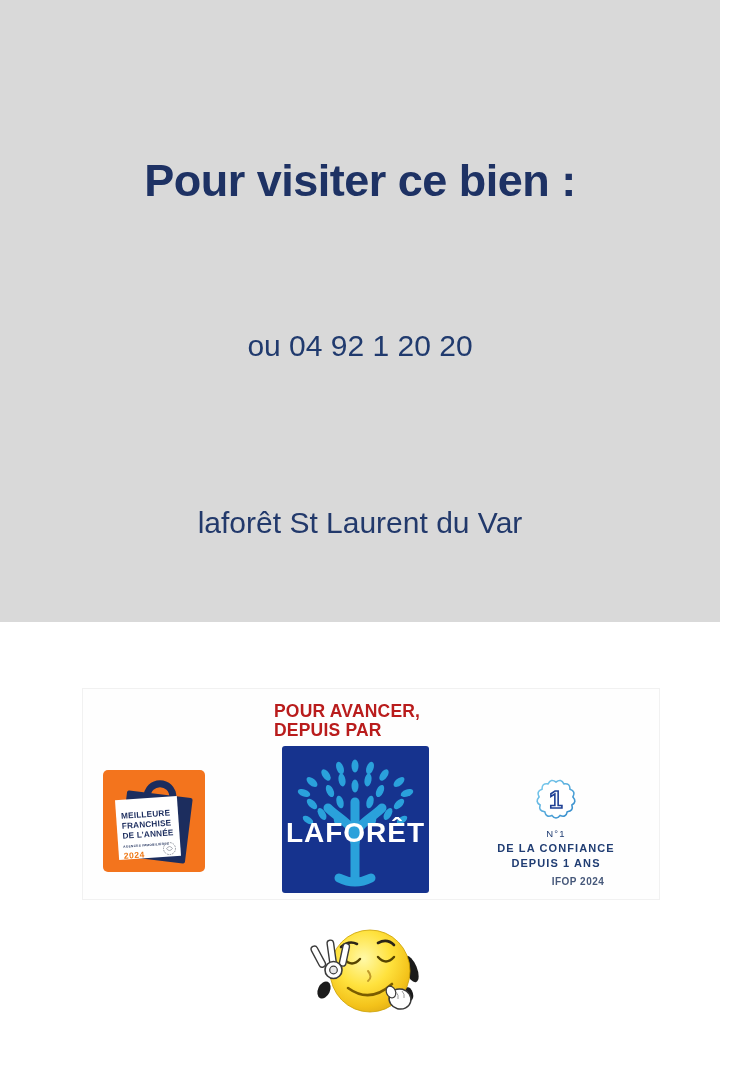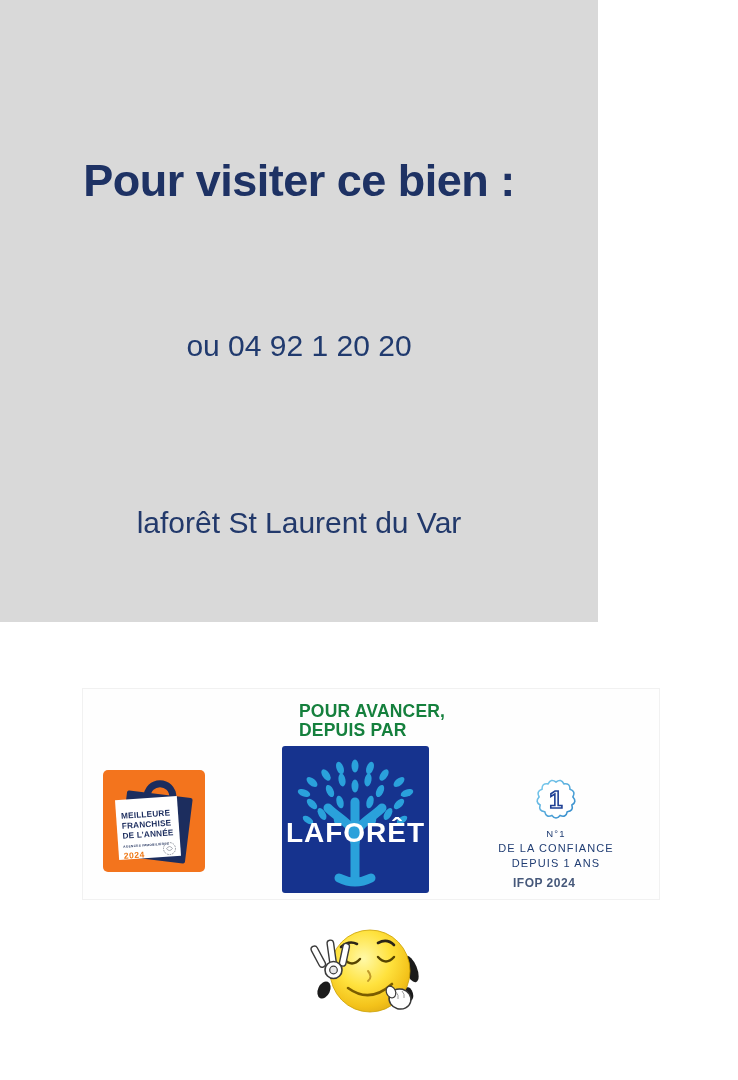--- a/index.html
+++ b/index.html
@@ -1,41 +1,41 @@
 <!DOCTYPE html>
 <html><head>
 <meta charset="utf-8">
 <style>
   html,body { margin:0; padding:0; background:#ffffff; }
   .page {
     position:relative; width:738px; height:1080px; background:#ffffff;
     font-family:"Liberation Sans", sans-serif; overflow:hidden;
   }
   
-  .banner { position:absolute; left:0; top:0; width:598px; height:622px; background:#d9d9d9; }
+  .banner { position:absolute; left:0; top:0; width:720px; height:622px; background:#d9d9d9; }
   .banner > div { position:absolute; left:0; width:100%; text-align:center; line-height:1.1; }
   .banner-title   { top:156px; font-size:45px; font-weight:700; color:#1e3264; letter-spacing:-0.5px; }
   .phone-primary  { top:246px; font-size:45px; font-weight:700; color:#1d4379; letter-spacing:-0.5px; }
   .phone-secondary{ top:329px; font-size:30px; color:#203a6e; }
   .contact-line   { top:450px; font-size:30px; color:#22396b; }
   .agency-line    { top:506px; font-size:30px; color:#22396b; }
 
   
   .logos { position:absolute; left:82px; top:688px; width:578px; height:212px;
            background:#fefefe; border:1px solid #f1f1f1; box-sizing:border-box; }
   .award-svg   { position:absolute; left:20px; top:81px; }
-  .tagline     { position:absolute; left:216px; top:13px; font-size:17.5px; font-weight:700;
-                 color:#15803d; line-height:19px; letter-spacing:0.2px; }
+  .tagline     { position:absolute; left:191px; top:13px; font-size:17.5px; font-weight:700;
+                 color:#b91c1c; line-height:19px; letter-spacing:0.2px; }
   .laforet-svg { position:absolute; left:199px; top:57px; }
   .conf  { position:absolute; left:370px; top:87px; width:206px; text-align:center; color:#203d73; }
   .conf-badge-svg { display:block; margin:0 auto; }
   .conf-n1    { margin-top:6px; font-size:9.5px;  font-weight:400; letter-spacing:1.2px; }
-  .conf-line  { margin-top:3px; font-size:11px;   font-weight:400; letter-spacing:1.1px; }
-  .ifop { position:absolute; left:430px; top:187px; width:130px; text-align:left;
-          font-size:12px; font-weight:600; color:#46587a; letter-spacing:0.5px; }
+  .conf-line  { margin-top:3px; font-size:11px;   font-weight:700; letter-spacing:1.1px; }
+  .ifop { position:absolute; left:430px; top:187px; width:130px; text-align:center;
+          font-size:10px; font-weight:600; color:#46587a; letter-spacing:0.5px; }
 
   
   .smiley-svg { position:absolute; left:308px; top:924px; }
 
   
   text { font-family:"Liberation Sans", sans-serif; }
   .award-line  { font-size:8.2px; font-weight:700; fill:#1c2d5e; letter-spacing:0.2px; }
   .award-sub   { font-size:3.2px; font-weight:700; fill:#2a3a64; letter-spacing:0.3px; }
   .award-year  { font-size:8.5px; font-weight:700; fill:#ee7612; letter-spacing:0.5px; }
   .brand-text  { font-size:28px;  font-weight:700; fill:#ffffff; letter-spacing:1px; }

